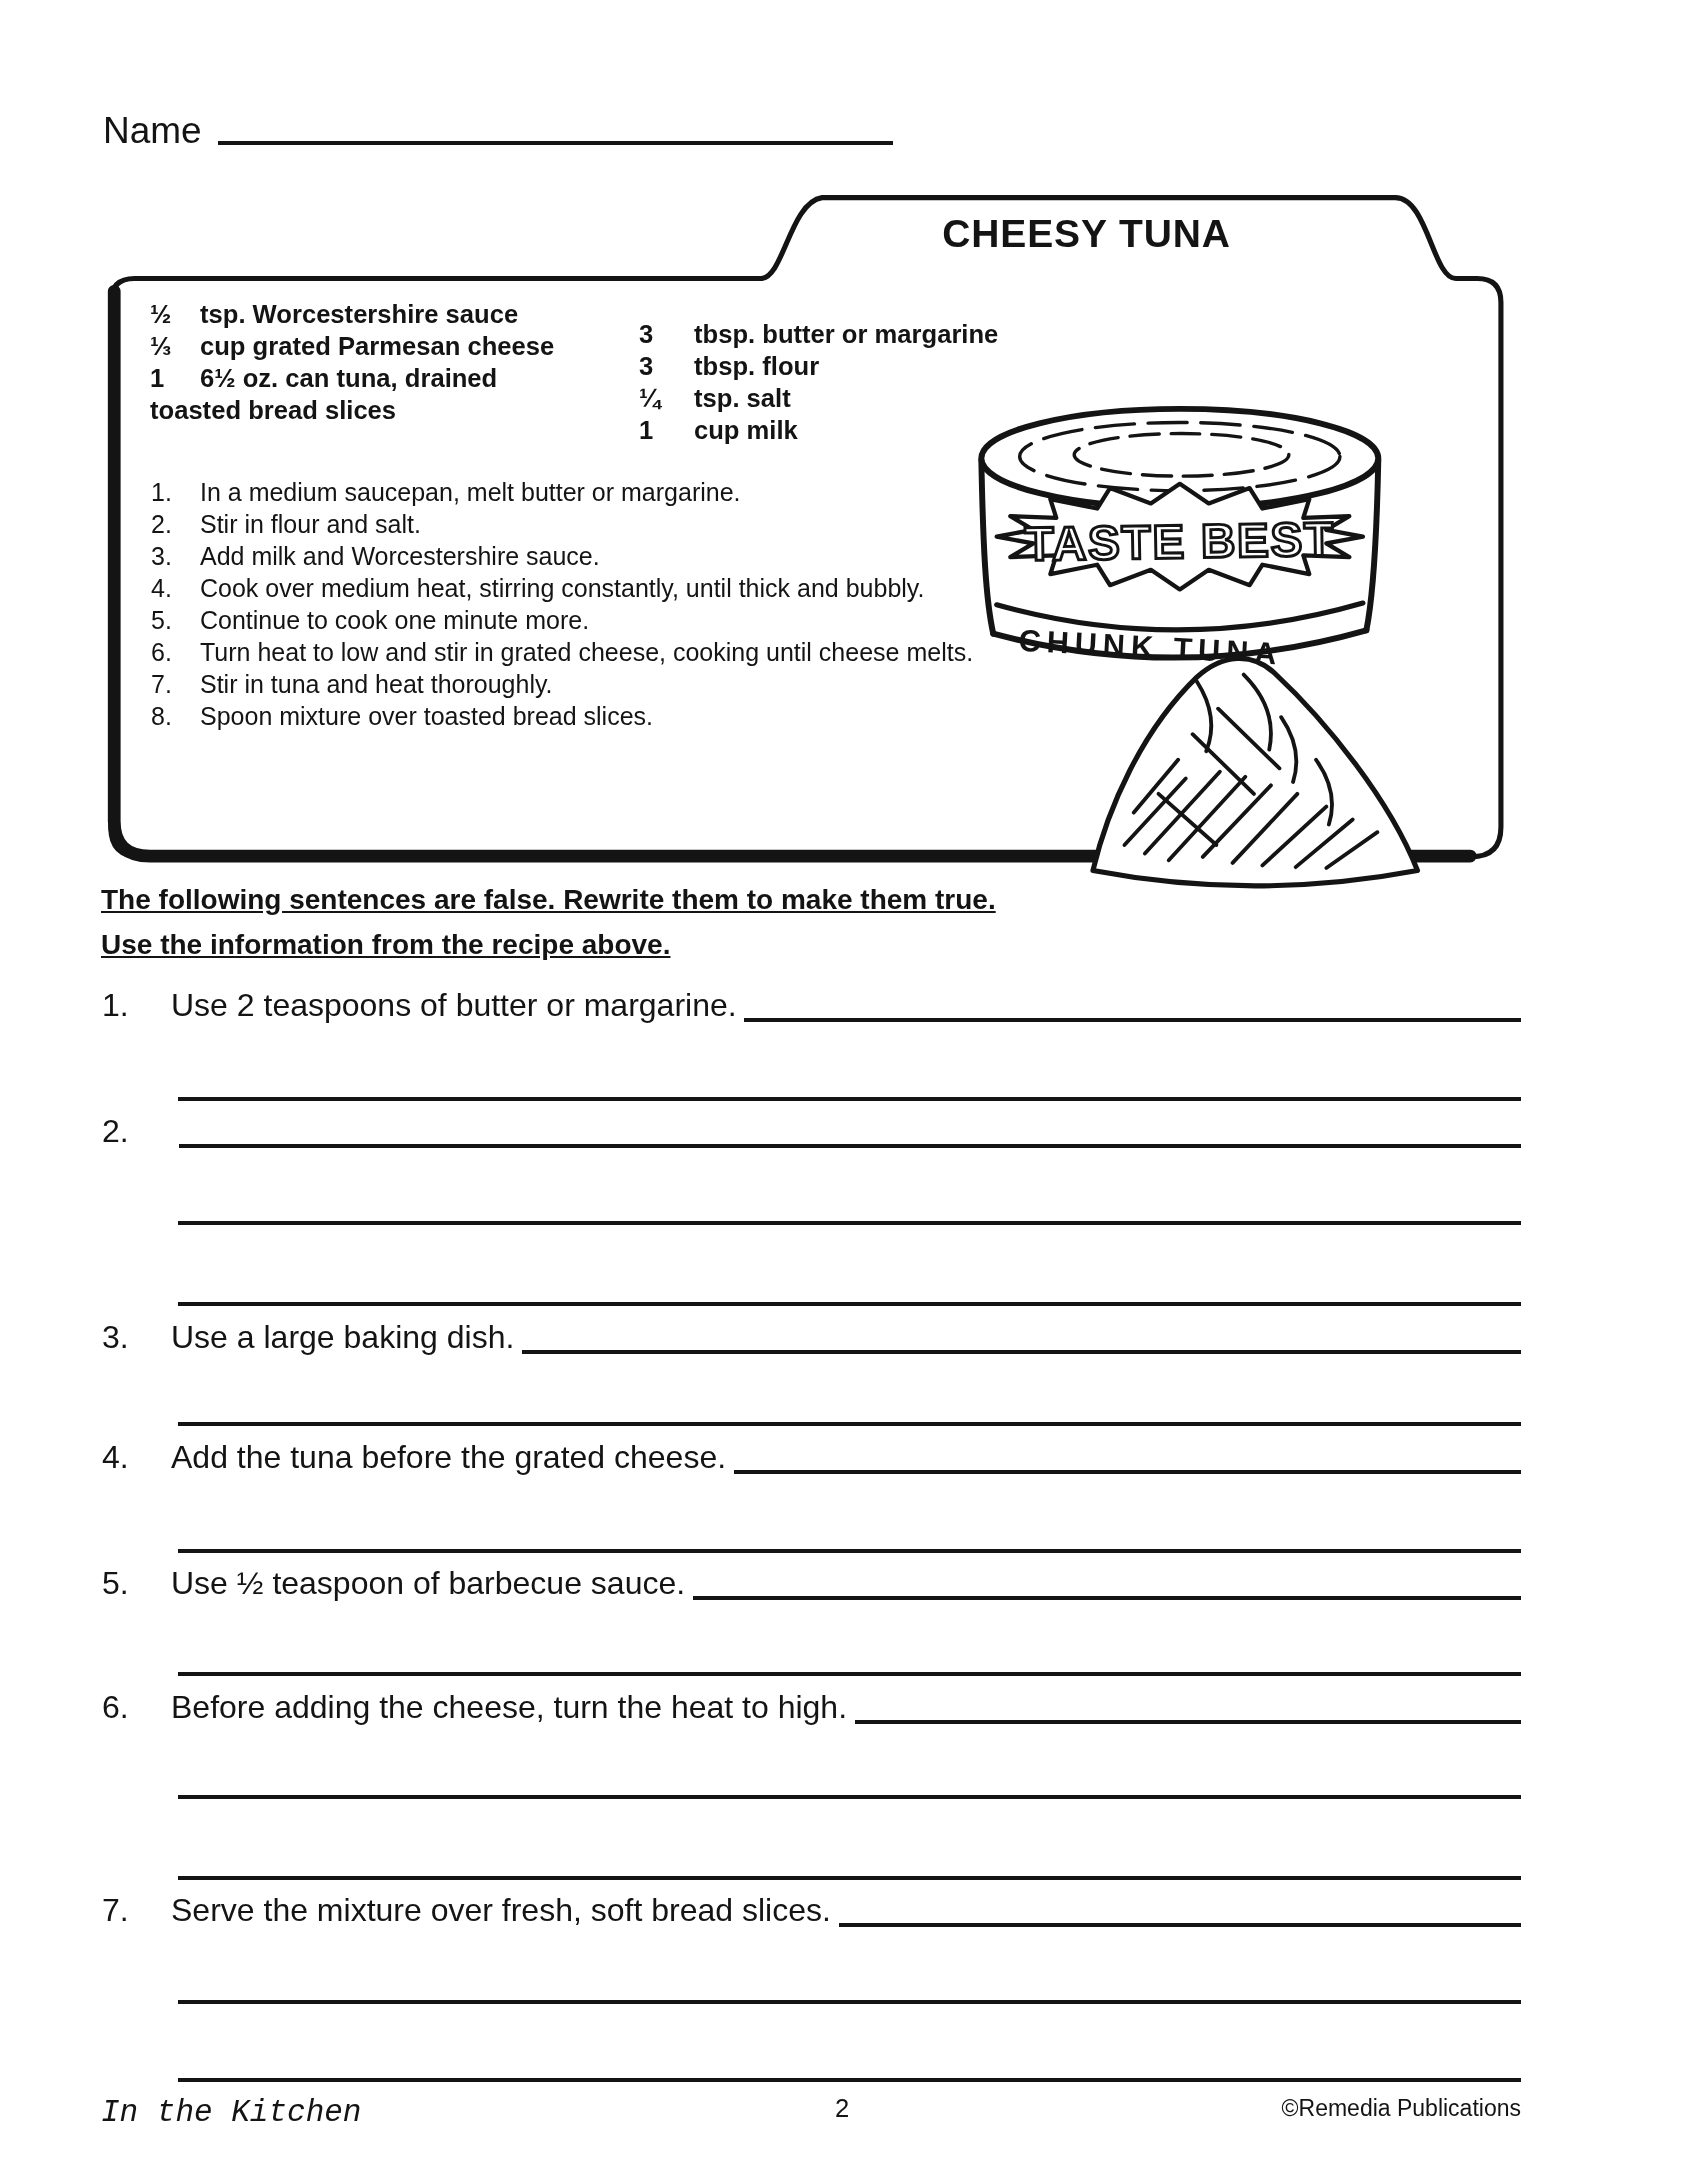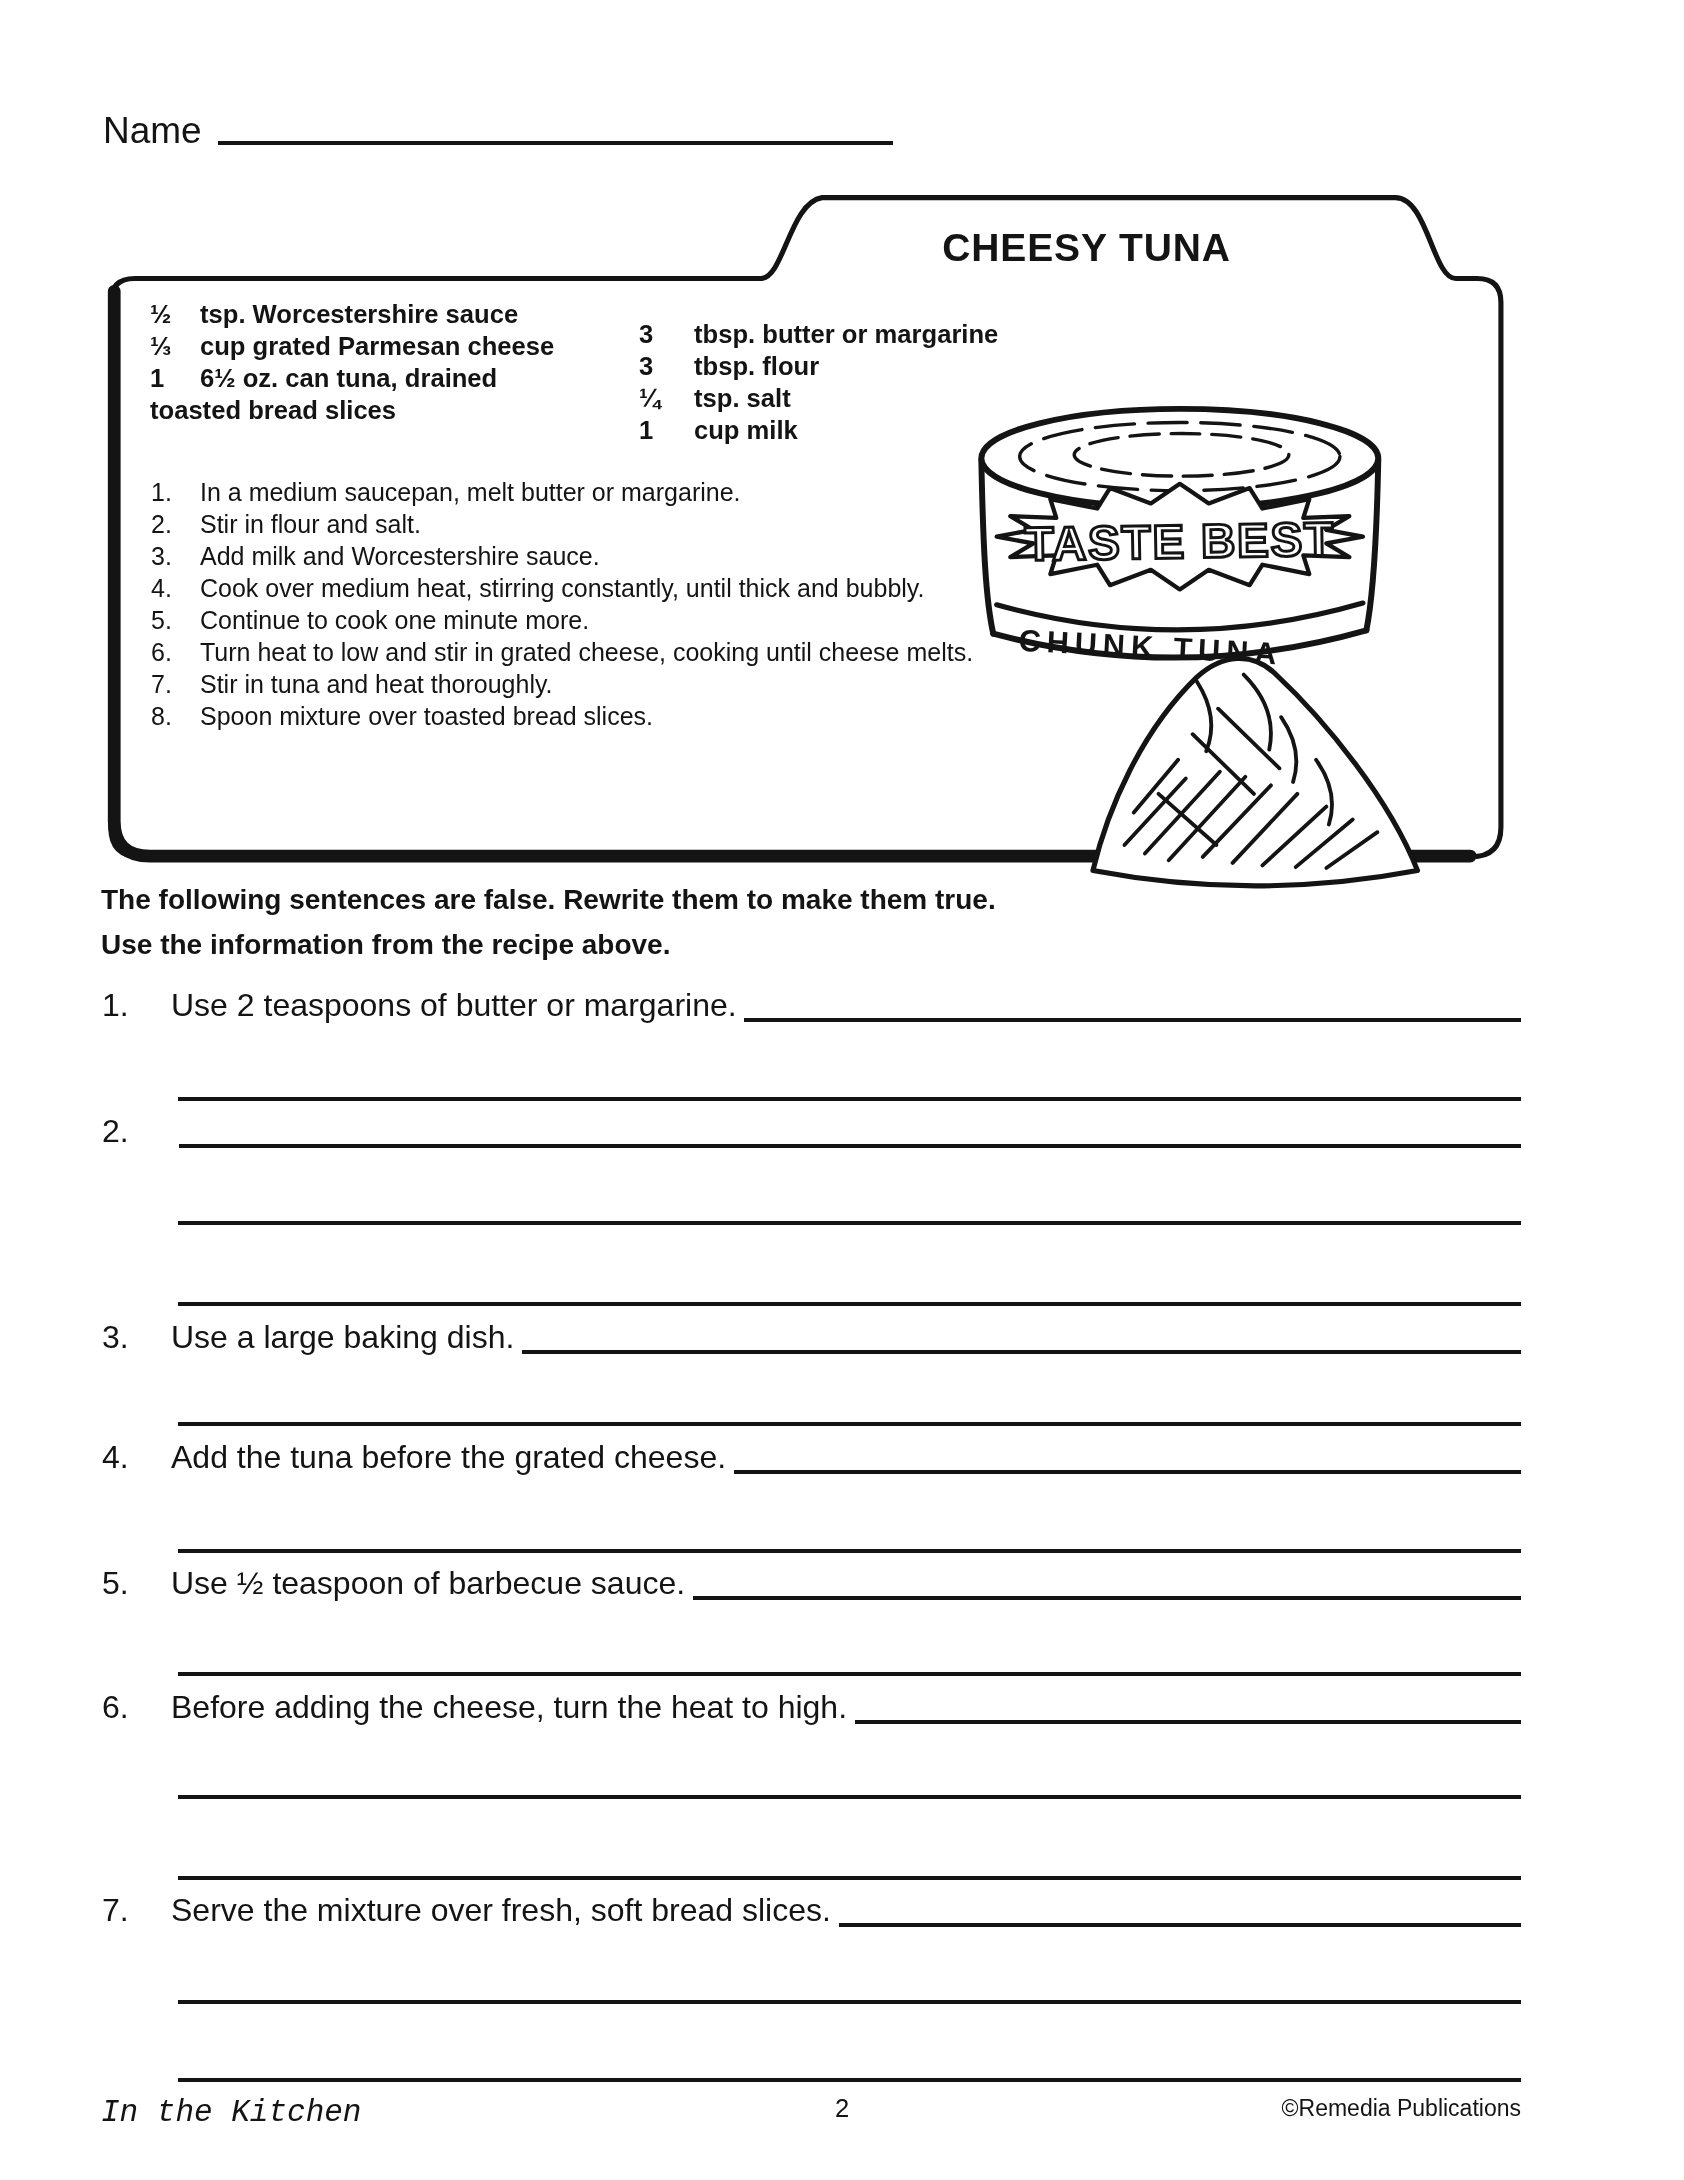--- a/index.html
+++ b/index.html
@@ -8,36 +8,36 @@
     font-family:"Liberation Sans", sans-serif; color:#141414; overflow:hidden;
   }
   
   .name-label { position:absolute; left:103px; top:110px; font-size:37px; }
   .name-line  { position:absolute; left:218px; top:141px; width:675px; border-top:4.3px solid #141414; }
 
   
   .card-svg { position:absolute; left:0; top:0; }
 
   .card-title {
-    position:absolute; left:848px; top:226px; width:477px; text-align:center;
+    position:absolute; left:848px; top:212px; width:477px; text-align:center;
     font-size:39px; font-weight:900; letter-spacing:0.9px;
   }
 
   .ing-col { position:absolute; top:298px; font-size:25.6px; font-weight:bold; line-height:32px; white-space:nowrap; }
   .ing-col.left  { left:150px; }
   .ing-col.right { left:639px;margin-top:20px; }
   .ing-row .qty { display:inline-block; width:50px; }
   .ing-col.right .ing-row .qty { width:55px; }
   .ing-row .qty:empty { display:none; }
 
   .directions { position:absolute; left:151px; top:476px; font-size:25px; line-height:32px; white-space:nowrap; }
   .dir-row .dnum { display:inline-block; width:49px; }
 
   
-  .intro { position:absolute; left:101px; top:877px; font-size:28px; font-weight:bold; line-height:45px; }
+  .intro { position:absolute; left:101px; top:877px; font-size:28px; font-weight:bold; line-height:45px;text-decoration:underline; }
 
   
   .q { position:absolute; left:102px; right:164px; display:flex; align-items:flex-end; font-size:32px; line-height:39px; white-space:nowrap; }
   .q .num { flex:none; width:69px; }
   .q .qtext { flex:none; }
   .q .inline-line { flex:1 1 auto; min-width:34px; height:0; border-bottom:4.3px solid #141414; margin-left:7.7px; margin-bottom:2.6px; }
   .ans { position:absolute; left:178px; width:1343px; height:0; border-top:4.3px solid #141414; }
 
   
   .footer-left   { position:absolute; left:101px; top:2095px; font-size:31px; font-style:italic;font-family:Liberation Mono, monospace; }

